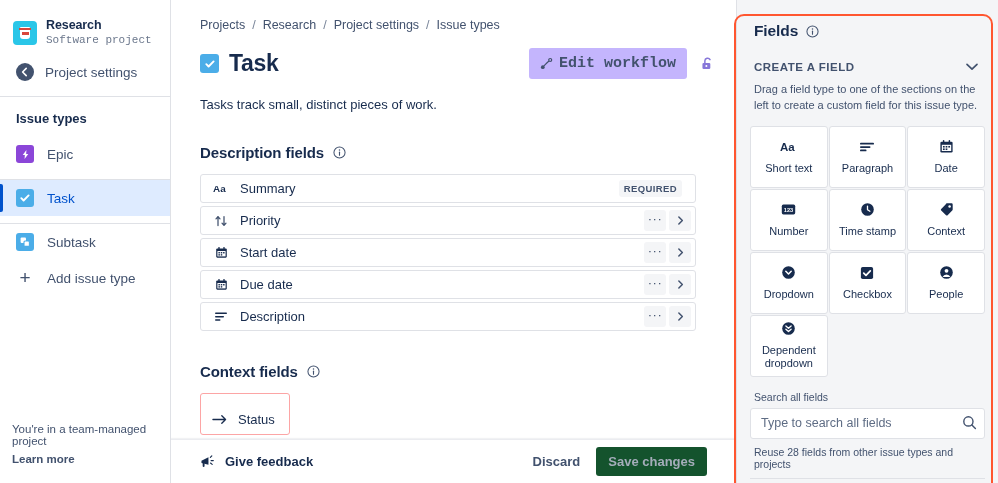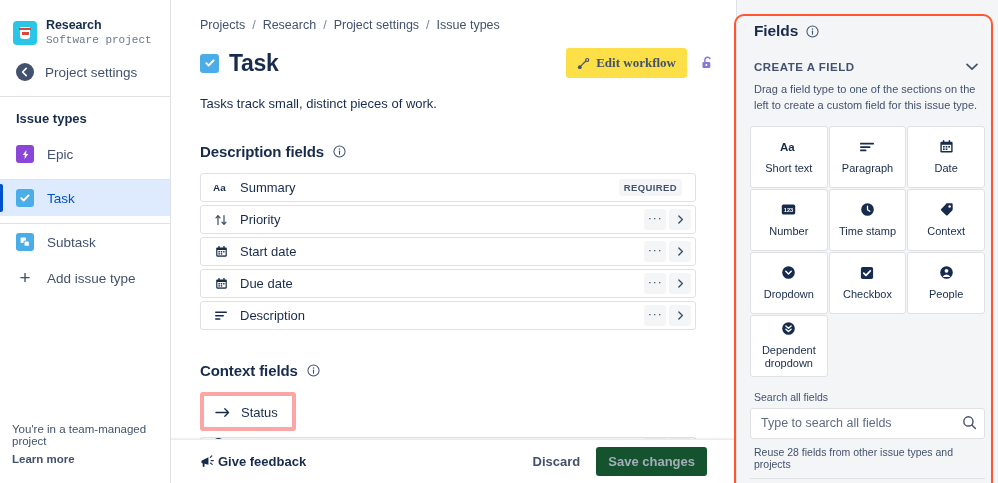--- a/index.html
+++ b/index.html
@@ -86,23 +86,23 @@
 
   .title-row { display: flex; align-items: center; margin-top: 16px; padding-right: 18px; }
   .title-icon {
     width: 19px; height: 19px; border-radius: 3px; background: #4BADE8;
     display: flex; align-items: center; justify-content: center; margin-right: 10px; flex: 0 0 19px;
   }
   .page-title { font-size: 23px; font-weight: 700; color: #172B4D; letter-spacing: -0.3px; }
   .title-spacer { flex: 1 1 auto; }
   .btn-workflow {
     display: flex; align-items: center; gap: 6px;
-    background: #fde047; border: none; border-radius: 3px;
-    padding: 7px 11px; font-size: 13px; font-weight: 700; color: #42526E;
-    font-family: Liberation Serif, serif; cursor: pointer;
+    background: #c4b5fd; border: none; border-radius: 3px;
+    padding: 7px 11px; font-size: 15px; font-weight: 700; color: #42526E;
+    font-family: Liberation Mono, monospace; cursor: pointer;
   }
   .lock-btn { margin-left: 10px; background: none; border: none; cursor: pointer; padding: 3px; display: flex; align-items: center; }
 
   .page-sub { font-size: 13px; color: #172B4D; margin-top: 18px; }
 
   .section-title { display: flex; align-items: center; gap: 9px; margin-top: 32px; }
   .section-title .st { font-size: 15px; font-weight: 700; color: #172B4D; letter-spacing: -0.1px; }
 
   .field-list { margin-top: 13px; width: 496px; }
   .field-row {
@@ -121,40 +121,40 @@
   .row-btn {
     width: 22px; height: 21px; border-radius: 3px; background: #F4F5F7;
     border: none; display: flex; align-items: center; justify-content: center;
     color: #42526E; cursor: pointer; font-family: inherit; margin-left: 3px;
   }
   .row-btn.dots { font-size: 13px; letter-spacing: 0.5px; line-height: 10px; padding-bottom: 4px; }
 
   .ctx-wrap { margin-top: 13px; width: 496px; }
   .status-chip {
     display: inline-flex; align-items: center; gap: 10px;
-    border: 4px solid #fca5a5; border-radius: 3px; background: #fff;
-    padding: 9px 14px 7px 11px; cursor: pointer;
+    border: 1px solid #fca5a5; border-radius: 3px; background: #fff;
+    padding: 18px 14px 7px 11px; cursor: pointer;
   }
   .status-chip .lbl { font-size: 13px; color: #172B4D; }
   .clipped-row {
     margin-top: 6px; height: 13px; overflow: hidden;
     border: 1px solid #DFE1E6; border-bottom: none; border-radius: 3px 3px 0 0;
     display: flex; align-items: center; padding: 0 4px 0 11px; background: #fff;
   }
   .clipped-row .ghost { width: 13px; height: 13px; border-radius: 50%; border: 2px solid #172B4D; }
   .clipped-row .gspacer { flex: 1 1 auto; }
   .clipped-row .gbtn { width: 22px; height: 21px; border-radius: 3px; background: #F4F5F7; margin-left: 3px; }
 
   .action-bar {
     position: absolute; left: 0; right: 0; bottom: 0; height: 44px;
     background: #fff; border-top: 1px solid #EBECF0;
     display: flex; align-items: center; padding: 0 29px 0 29px;
     box-shadow: 0 -1px 1px rgba(9,30,66,0.06);
   }
-  .feedback { display: flex; align-items: center; gap: 2px; cursor: pointer; }
+  .feedback { display: flex; align-items: center; gap: 9px; cursor: pointer; }
   .feedback .fl { font-size: 13px; font-weight: 700; color: #172B4D; }
   .ab-spacer { flex: 1 1 auto; }
   .btn-discard {
     background: none; border: none; font-family: inherit;
     font-size: 13px; font-weight: 700; color: #42526E; cursor: pointer; padding: 7px 10px;
   }
   .btn-save {
     background: #14532d; border: none; border-radius: 3px; font-family: inherit;
     font-size: 13px; font-weight: 700; color: #A5ADBA; cursor: not-allowed;
     padding: 7px 12px; margin-left: 6px;

